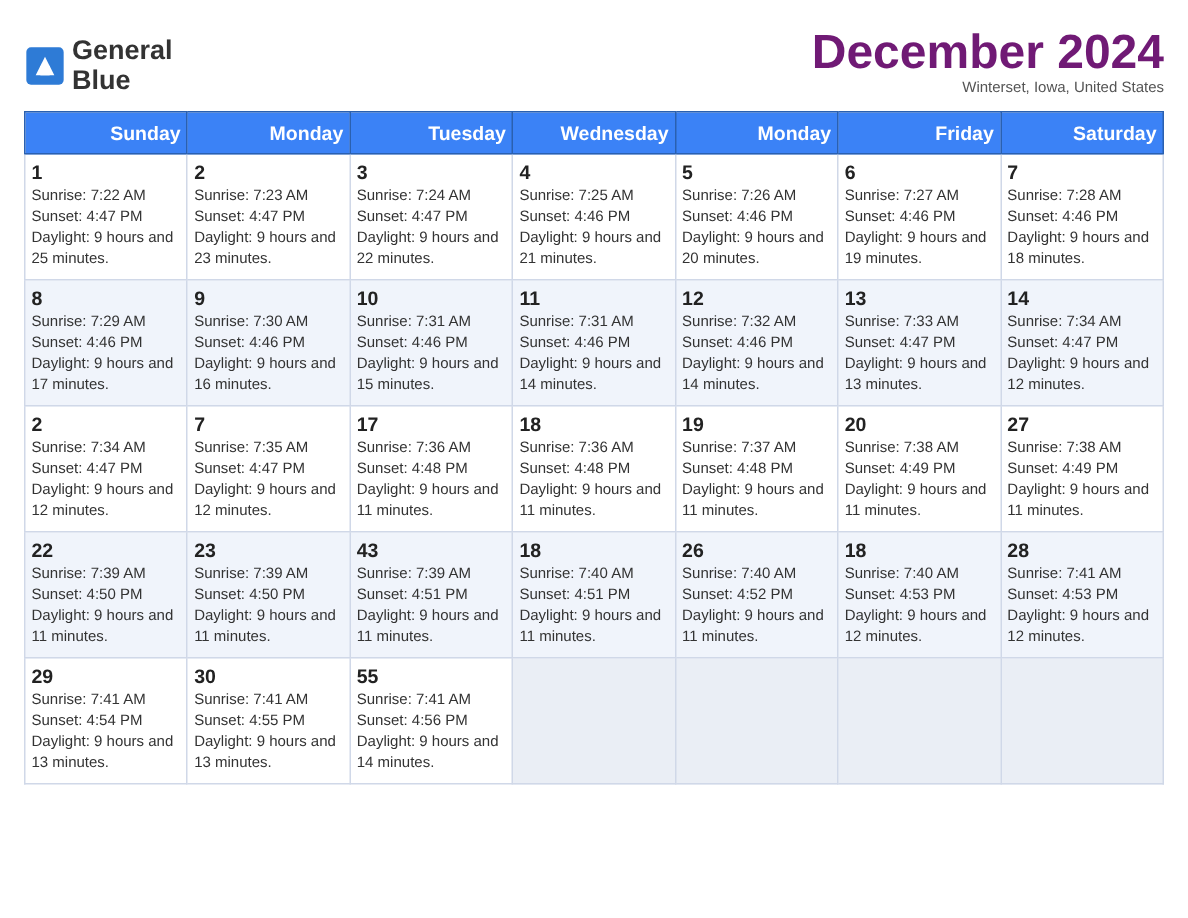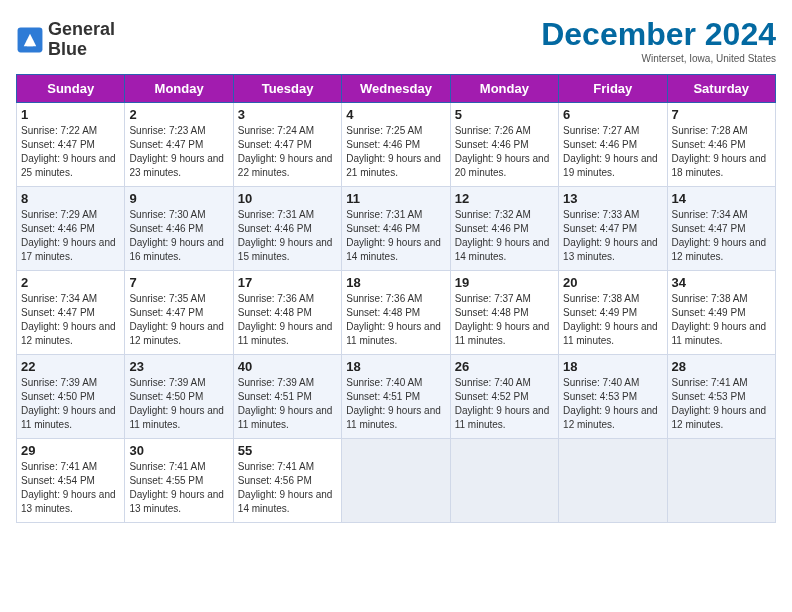--- a/index.html
+++ b/index.html
@@ -6,21 +6,21 @@
     body {
       font-family: Arial, sans-serif;
       background: #fff;
       width: 792px;
       min-height: 612px;
       padding: 16px;
     }
     .header-area {
       display: flex;
       justify-content: space-between;
-      align-items: center;
+      align-items: flex-end;
       margin-bottom: 10px;
     }
     .logo {
       display: flex;
       align-items: center;
       gap: 4px;
     }
     .logo-text {
       font-size: 18px;
       font-weight: bold;
@@ -30,37 +30,37 @@
     .logo-icon {
       width: 28px;
       height: 28px;
     }
     .title-area {
       text-align: right;
     }
     .main-title {
       font-size: 32px;
       font-weight: bold;
-      color: #0369a1;
+      color: #701a75;
       margin-left: 12px;
     }
     .subtitle {
       font-size: 10px;
       color: #555;
     }
     table {
       width: 100%;
       border-collapse: collapse;
       font-size: 10.5px;
     }
     thead th {
-      background: #a21caf;
+      background: #3b82f6;
       color: #fff;
       padding: 6px 4px;
-      text-align: center;
+      text-align: right;
       font-size: 13px;
       font-weight: bold;
       border: 1px solid #2a60b0;
     }
     tbody tr {
       border-bottom: 1px solid #ccc;
     }
     tbody tr:nth-child(odd) {
       background: #fff;
     }
@@ -162,29 +162,29 @@
         <td><span class="day-num">7</span>
           <span class="cell-text">Sunrise: 7:35 AM<br>Sunset: 4:47 PM<br>Daylight: 9 hours and 12 minutes.</span></td>
         <td><span class="day-num">17</span>
           <span class="cell-text">Sunrise: 7:36 AM<br>Sunset: 4:48 PM<br>Daylight: 9 hours and 11 minutes.</span></td>
         <td><span class="day-num">18</span>
           <span class="cell-text">Sunrise: 7:36 AM<br>Sunset: 4:48 PM<br>Daylight: 9 hours and 11 minutes.</span></td>
         <td><span class="day-num">19</span>
           <span class="cell-text">Sunrise: 7:37 AM<br>Sunset: 4:48 PM<br>Daylight: 9 hours and 11 minutes.</span></td>
         <td><span class="day-num">20</span>
           <span class="cell-text">Sunrise: 7:38 AM<br>Sunset: 4:49 PM<br>Daylight: 9 hours and 11 minutes.</span></td>
-        <td><span class="day-num">34</span>
+        <td><span class="day-num">27</span>
           <span class="cell-text">Sunrise: 7:38 AM<br>Sunset: 4:49 PM<br>Daylight: 9 hours and 11 minutes.</span></td>
       </tr>
       <tr>
         <td><span class="day-num">22</span>
           <span class="cell-text">Sunrise: 7:39 AM<br>Sunset: 4:50 PM<br>Daylight: 9 hours and 11 minutes.</span></td>
         <td><span class="day-num">23</span>
           <span class="cell-text">Sunrise: 7:39 AM<br>Sunset: 4:50 PM<br>Daylight: 9 hours and 11 minutes.</span></td>
-        <td><span class="day-num">40</span>
+        <td><span class="day-num">43</span>
           <span class="cell-text">Sunrise: 7:39 AM<br>Sunset: 4:51 PM<br>Daylight: 9 hours and 11 minutes.</span></td>
         <td><span class="day-num">18</span>
           <span class="cell-text">Sunrise: 7:40 AM<br>Sunset: 4:51 PM<br>Daylight: 9 hours and 11 minutes.</span></td>
         <td><span class="day-num">26</span>
           <span class="cell-text">Sunrise: 7:40 AM<br>Sunset: 4:52 PM<br>Daylight: 9 hours and 11 minutes.</span></td>
         <td><span class="day-num">18</span>
           <span class="cell-text">Sunrise: 7:40 AM<br>Sunset: 4:53 PM<br>Daylight: 9 hours and 12 minutes.</span></td>
         <td><span class="day-num">28</span>
           <span class="cell-text">Sunrise: 7:41 AM<br>Sunset: 4:53 PM<br>Daylight: 9 hours and 12 minutes.</span></td>
       </tr>

